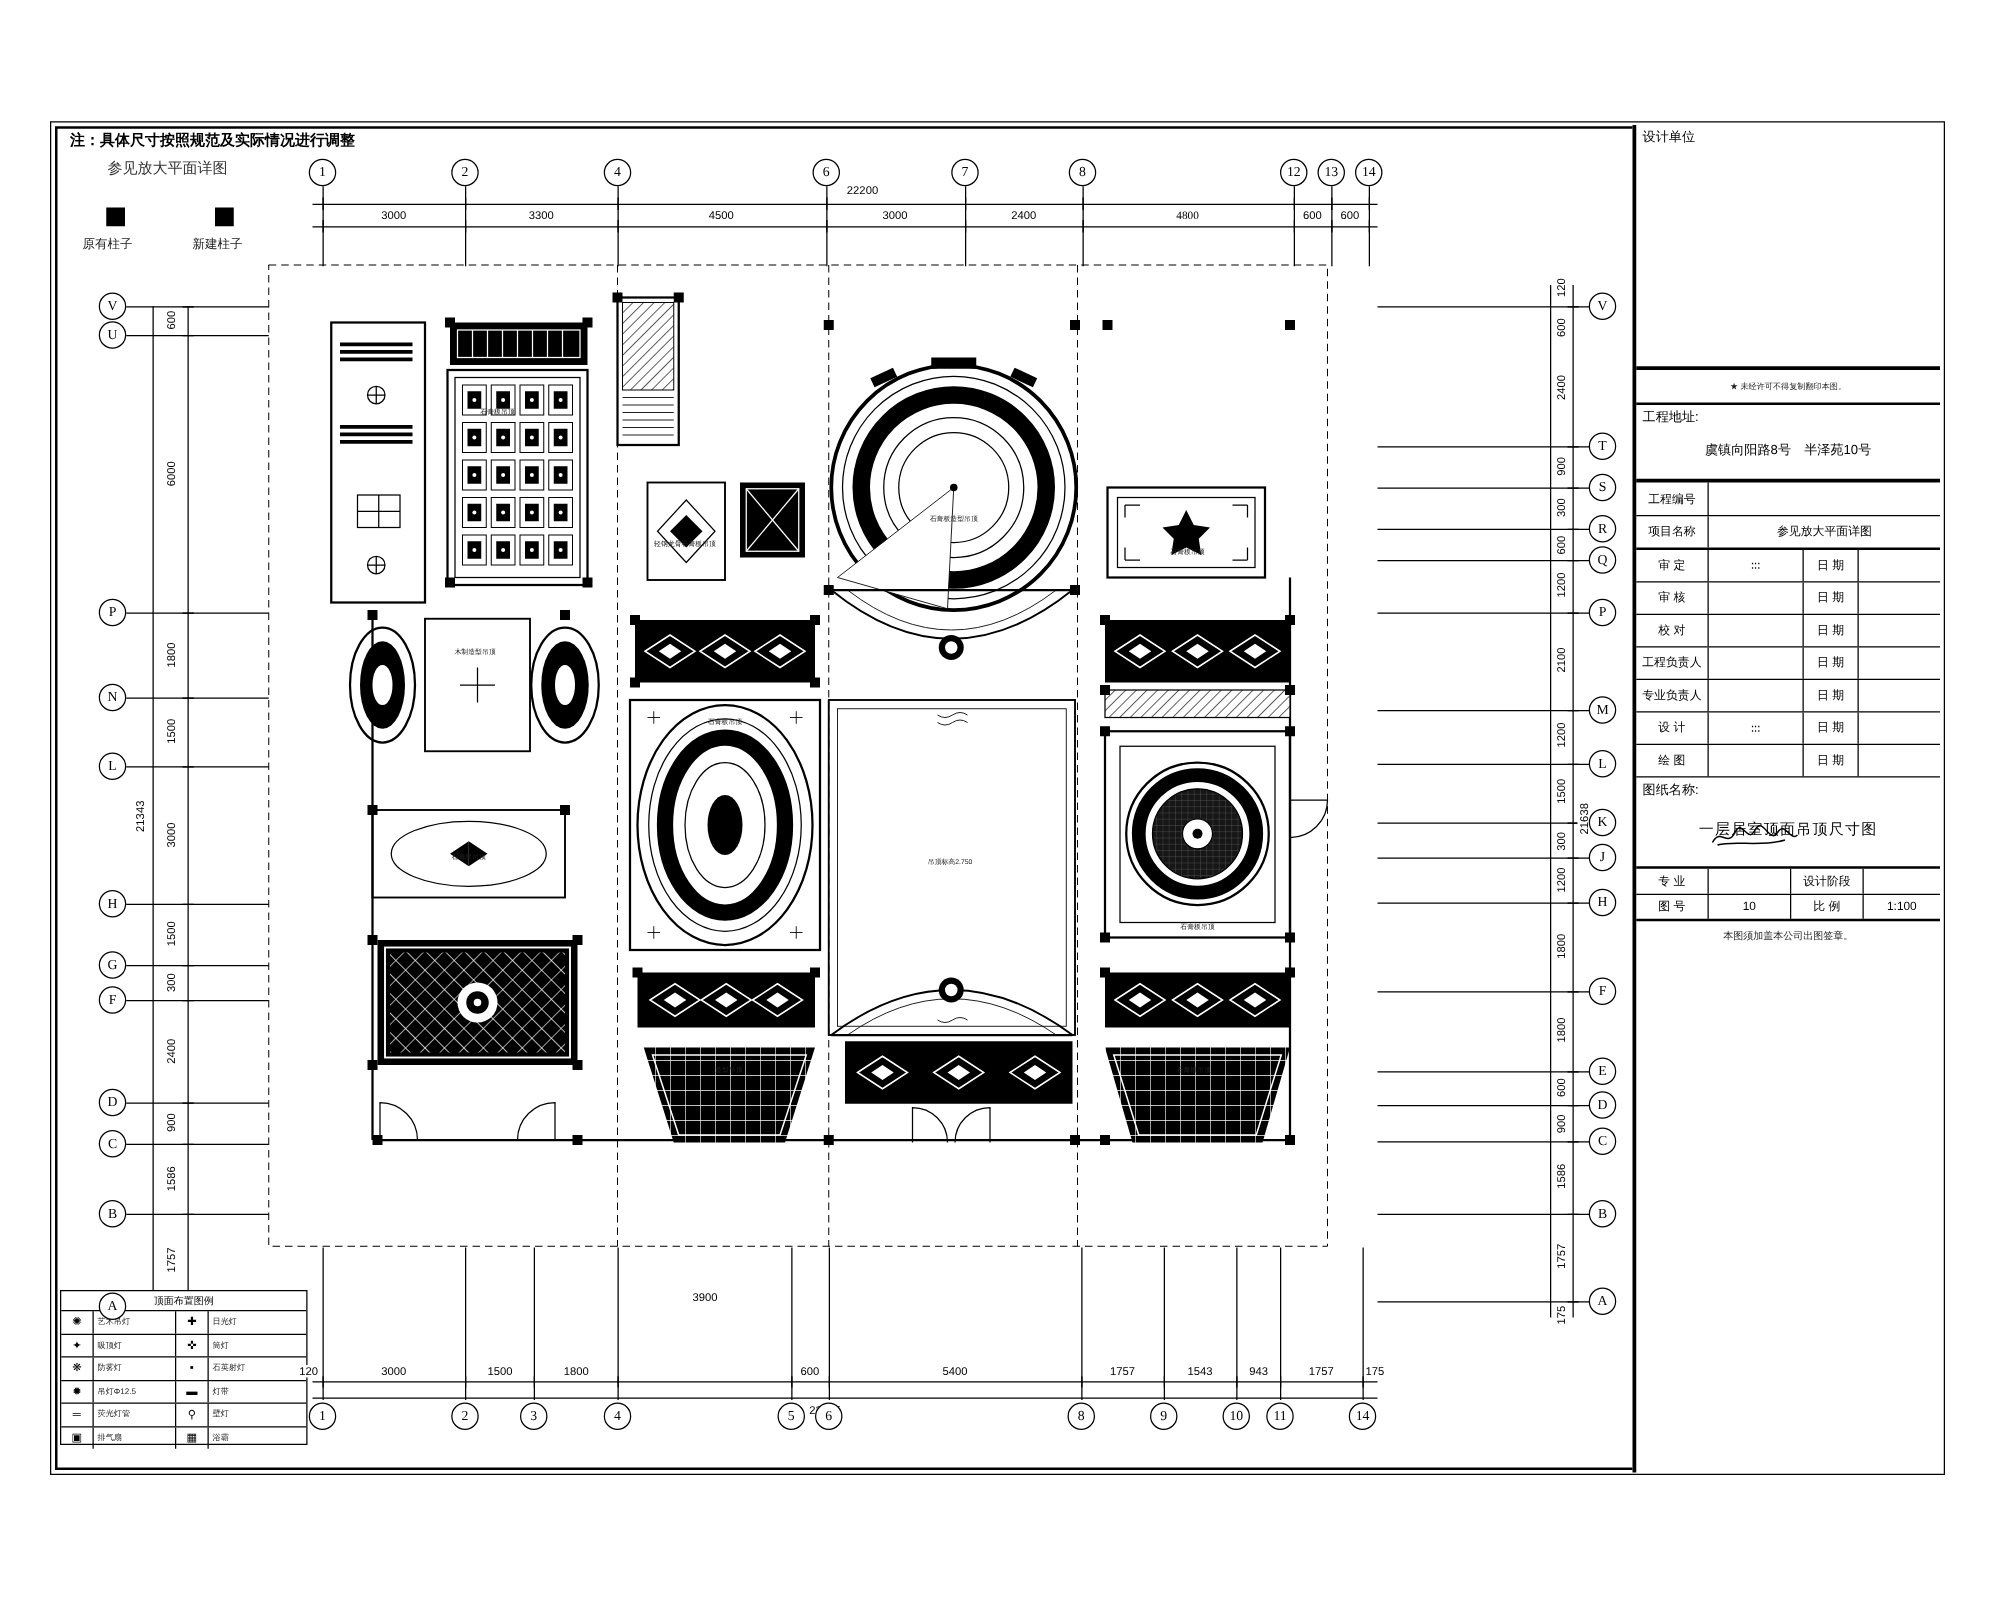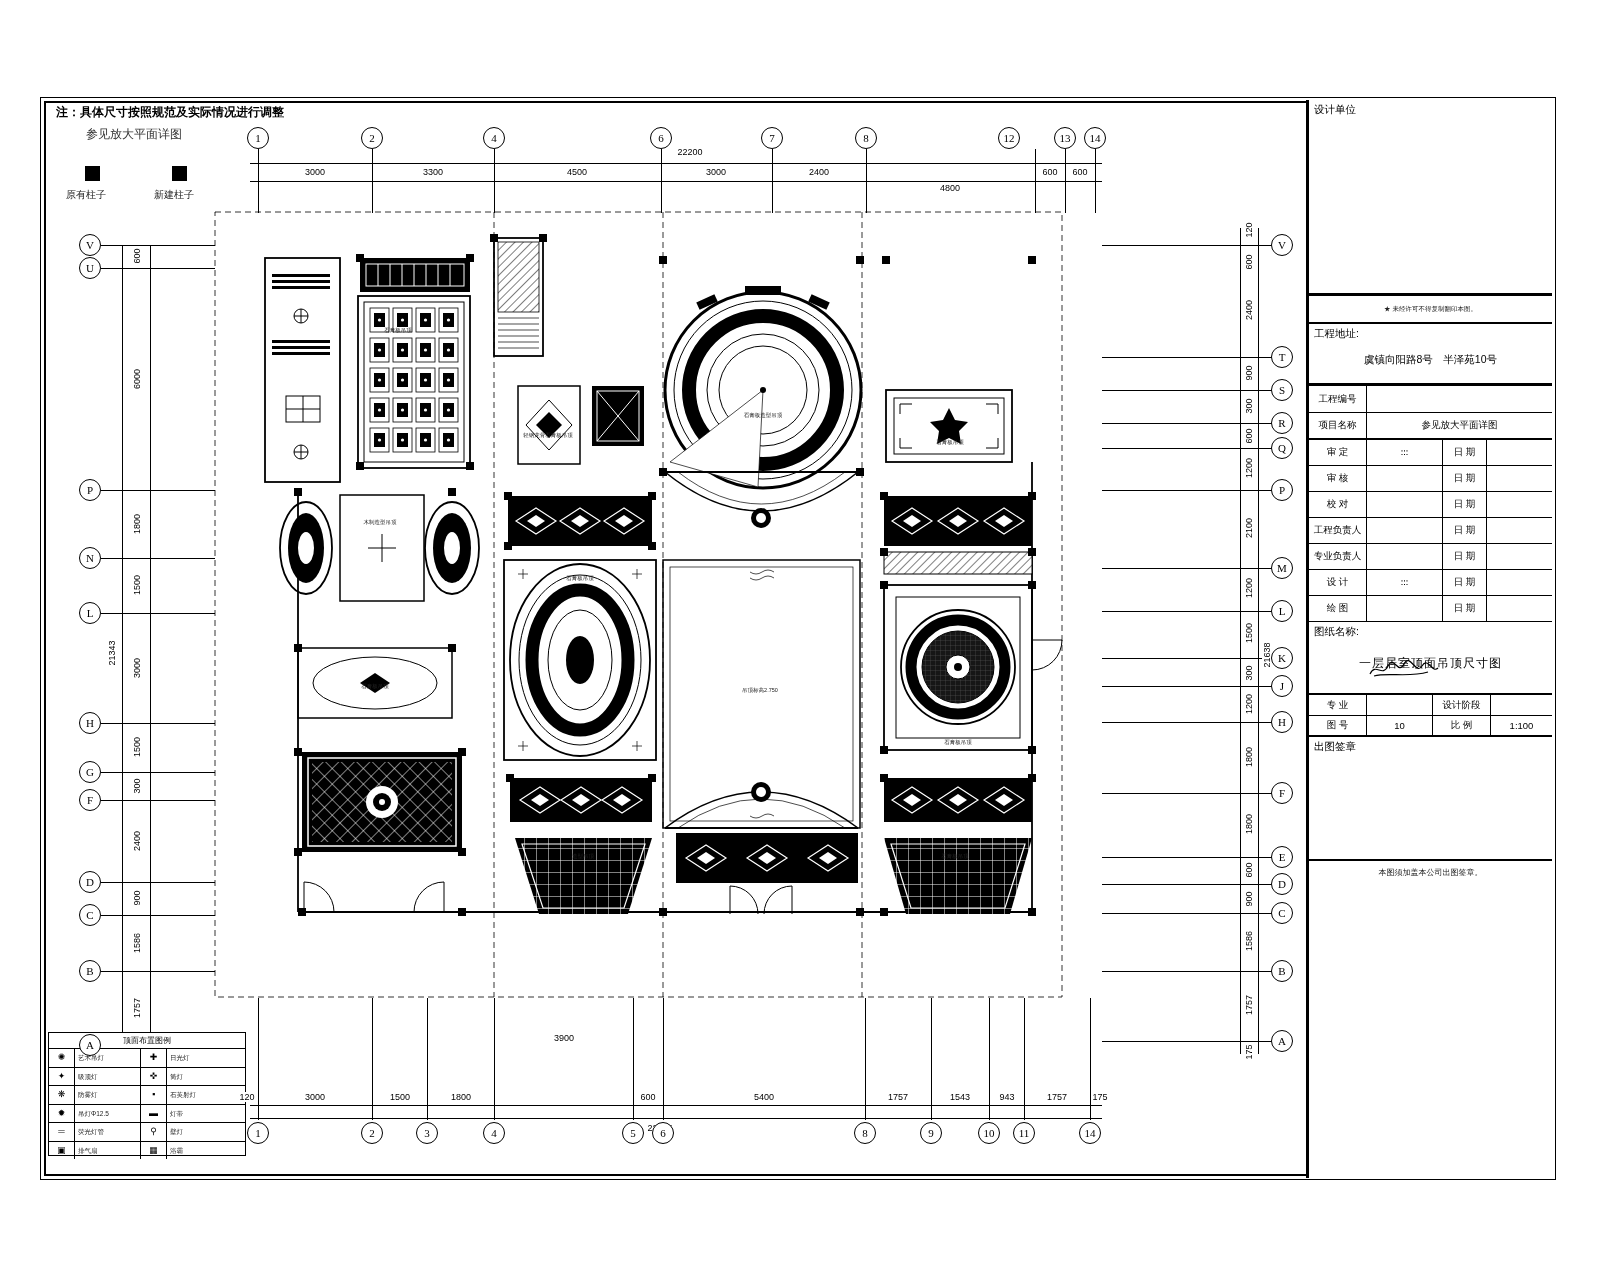--- a/index.html
+++ b/index.html
@@ -442,23 +442,20 @@
       <div class="tcell"></div>
       <div class="tcell">设计阶段</div>
       <div class="tcell"></div>
     </div>
     <div class="trow" style="grid-template-columns:58px 66px 58px 1fr;height:21px;border-bottom-width:2px;">
       <div class="tcell">图 号</div>
       <div class="tcell">10</div>
       <div class="tcell">比 例</div>
       <div class="tcell">1:100</div>
     </div>
-    <div class="tsec" style="height:124px;border-bottom-width:2px;">
-      <span class="tlabel">出图签章</span>
-    </div>
     <div class="tsec bottomnote" style="height:22px;justify-content:center;">
       <span>本图须加盖本公司出图签章。</span>
     </div>
   </div>
 
   <svg style="left:1368px;top:658px;z-index:9" width="72" height="22" viewBox="0 0 72 22">
     <path d="M2 16 C8 4 14 20 20 8 S30 18 36 6 S48 18 54 8 S64 16 70 10 M6 18 C20 14 40 20 60 14" fill="none" stroke="#000" stroke-width="1.2"></path>
   </svg>
 
 <div class="ln" style="left: 250px; top: 163px; width: 852px; height: 1px;"></div>
@@ -480,38 +477,38 @@
     <div class="ln" style="left: 661px; top: 158px; width: 1px; height: 10px;"></div>
     <div class="ln" style="left: 661px; top: 176px; width: 1px; height: 10px;"></div>
     <div class="bubble" style="left: 772px; top: 138px;">7</div>
     <div class="ln" style="left: 772px; top: 149px; width: 1px; height: 64px;"></div>
     <div class="ln" style="left: 772px; top: 158px; width: 1px; height: 10px;"></div>
     <div class="ln" style="left: 772px; top: 176px; width: 1px; height: 10px;"></div>
     <div class="bubble" style="left: 866px; top: 138px;">8</div>
     <div class="ln" style="left: 866px; top: 149px; width: 1px; height: 64px;"></div>
     <div class="ln" style="left: 866px; top: 158px; width: 1px; height: 10px;"></div>
     <div class="ln" style="left: 866px; top: 176px; width: 1px; height: 10px;"></div>
-    <div class="bubble" style="left: 1009px; top: 138px;">12</div>
+    <div class="bubble" style="left: 1035px; top: 138px;">12</div>
     <div class="ln" style="left: 1035px; top: 149px; width: 1px; height: 64px;"></div>
     <div class="ln" style="left: 1035px; top: 158px; width: 1px; height: 10px;"></div>
     <div class="ln" style="left: 1035px; top: 176px; width: 1px; height: 10px;"></div>
     <div class="bubble" style="left: 1065px; top: 138px;">13</div>
     <div class="ln" style="left: 1065px; top: 149px; width: 1px; height: 64px;"></div>
     <div class="ln" style="left: 1065px; top: 158px; width: 1px; height: 10px;"></div>
     <div class="ln" style="left: 1065px; top: 176px; width: 1px; height: 10px;"></div>
     <div class="bubble" style="left: 1095px; top: 138px;">14</div>
     <div class="ln" style="left: 1095px; top: 149px; width: 1px; height: 64px;"></div>
     <div class="ln" style="left: 1095px; top: 158px; width: 1px; height: 10px;"></div>
     <div class="ln" style="left: 1095px; top: 176px; width: 1px; height: 10px;"></div>
     <div class="dim" style="left: 315px; top: 172px;">3000</div>
     <div class="dim" style="left: 433px; top: 172px;">3300</div>
     <div class="dim" style="left: 577px; top: 172px;">4500</div>
     <div class="dim" style="left: 716px; top: 172px;">3000</div>
     <div class="dim" style="left: 819px; top: 172px;">2400</div>
-    <div class="dim" style="left: 950px; top: 188px;">4800</div>
+    <div class="dim" style="left: 950px; top: 172px; font-family: Liberation Serif, serif;">4800</div>
     <div class="dim" style="left: 1050px; top: 172px;">600</div>
     <div class="dim" style="left: 1080px; top: 172px;">600</div>
     <div class="dim" style="left: 690px; top: 152px;">22200</div>
     <div class="ln" style="left: 250px; top: 1105px; width: 852px; height: 1px;"></div>
     <div class="ln" style="left: 250px; top: 1118px; width: 852px; height: 1px;"></div>
     <div class="bubble" style="left: 258px; top: 1133px;">1</div>
     <div class="ln" style="left: 258px; top: 998px; width: 1px; height: 122px;"></div>
     <div class="ln" style="left: 258px; top: 1101px; width: 1px; height: 9px;"></div>
     <div class="bubble" style="left: 372px; top: 1133px;">2</div>
     <div class="ln" style="left: 372px; top: 998px; width: 1px; height: 122px;"></div>

